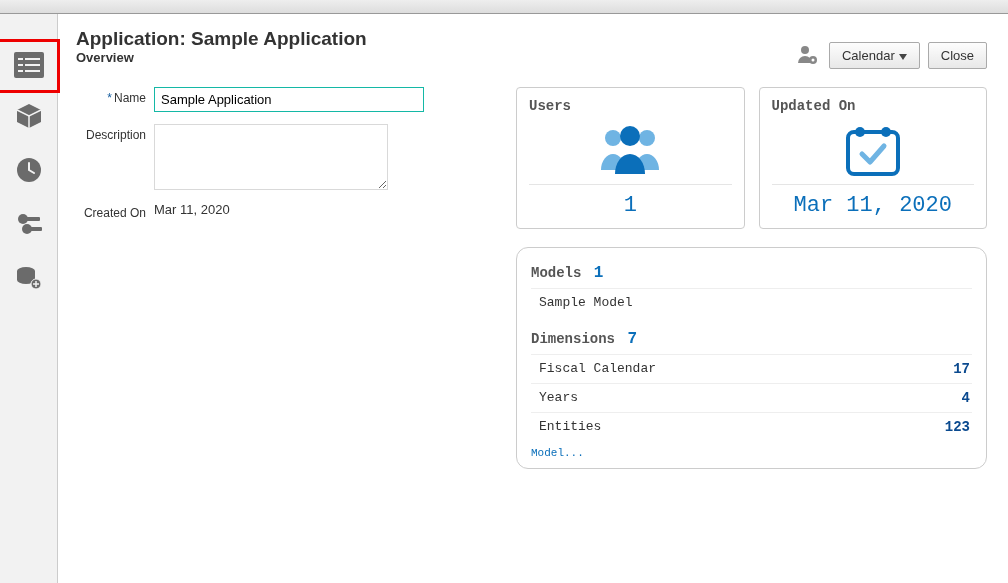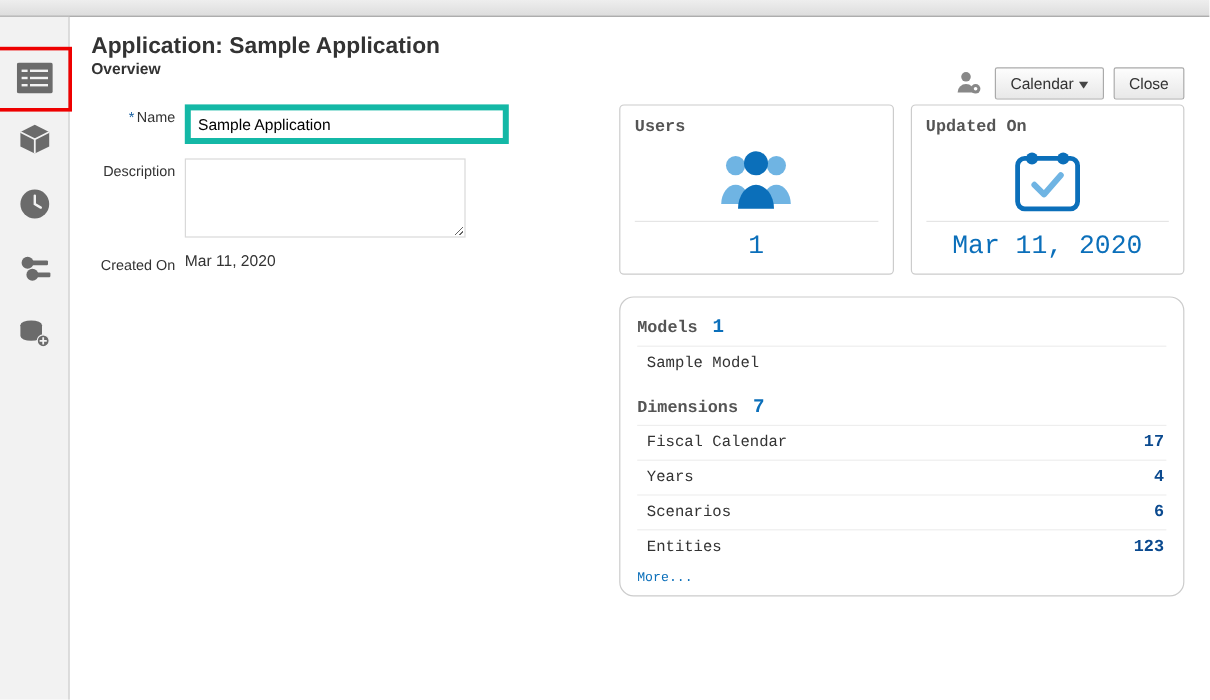--- a/index.html
+++ b/index.html
@@ -44,21 +44,21 @@
     position: absolute;
     left: 58px;
     top: 14px;
     right: 3px;
     bottom: 0;
     padding: 14px 18px;
   }
   .header-row {
     display: flex;
     justify-content: space-between;
-    align-items: flex-end;
+    align-items: center;
     margin-bottom: 4px;
   }
   .page-title {
     font-size: 19px;
     font-weight: bold;
     color: #333;
   }
   .subtitle {
     font-size: 13px;
     font-weight: bold;
@@ -90,21 +90,21 @@
     text-align: right;
     padding-top: 4px;
     padding-right: 8px;
     font-size: 12px;
     color: #333;
   }
   .req { color: #145c9e; margin-right: 2px; }
   .text-input {
     width: 270px;
     padding: 4px 6px;
-    border: 5px solid #14b8a6;
+    border: 1px solid #14b8a6;
     font-size: 13px;
   }
   .textarea-input {
     width: 234px;
     height: 66px;
     border: 1px solid #d9d9d9;
     resize: both;
     padding: 4px 6px;
     font-size: 13px;
   }
@@ -332,24 +332,20 @@
         </div>
         <div class="panel-item">
           <span>Fiscal Calendar</span>
           <span class="dim-count">17</span>
         </div>
         <div class="panel-item">
           <span>Years</span>
           <span class="dim-count">4</span>
         </div>
         <div class="panel-item">
-          <span>Scenarios</span>
-          <span class="dim-count">6</span>
-        </div>
-        <div class="panel-item">
           <span>Entities</span>
           <span class="dim-count">123</span>
         </div>
-        <span class="more-link">More...</span>
+        <span class="more-link">Model...</span>
       </div>
     </div>
   </div>
 </div>
 
 </body></html>

